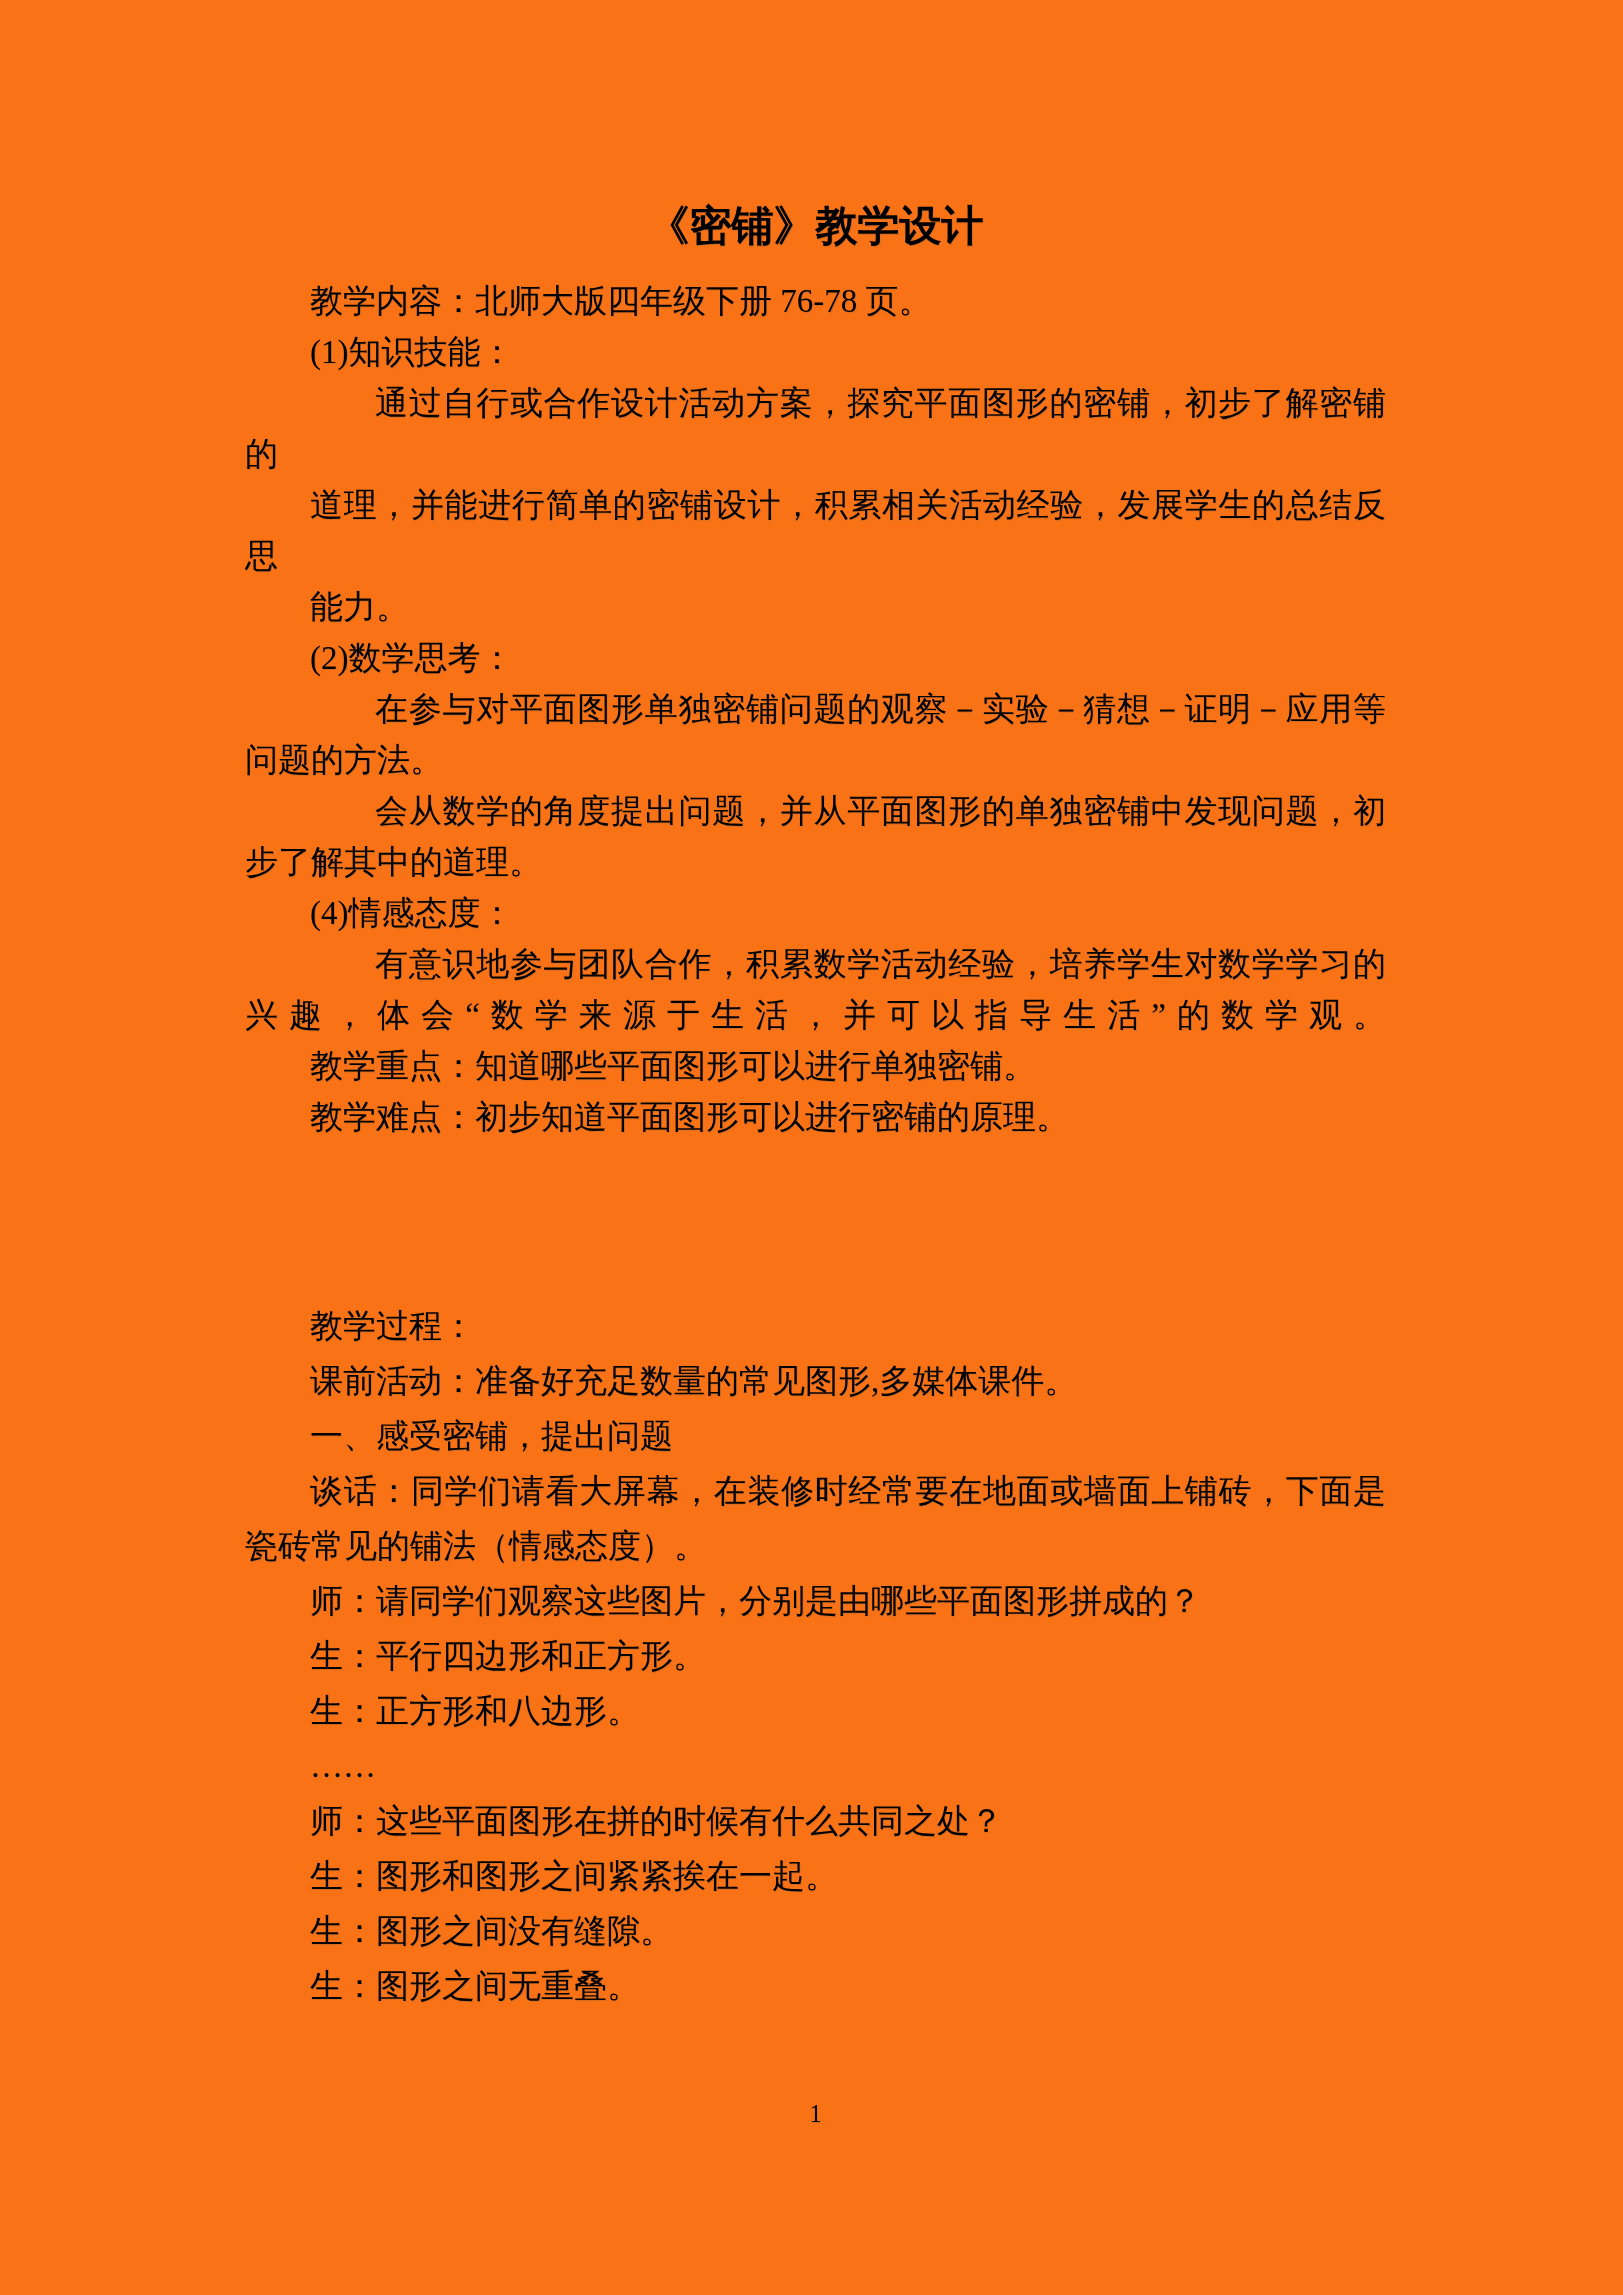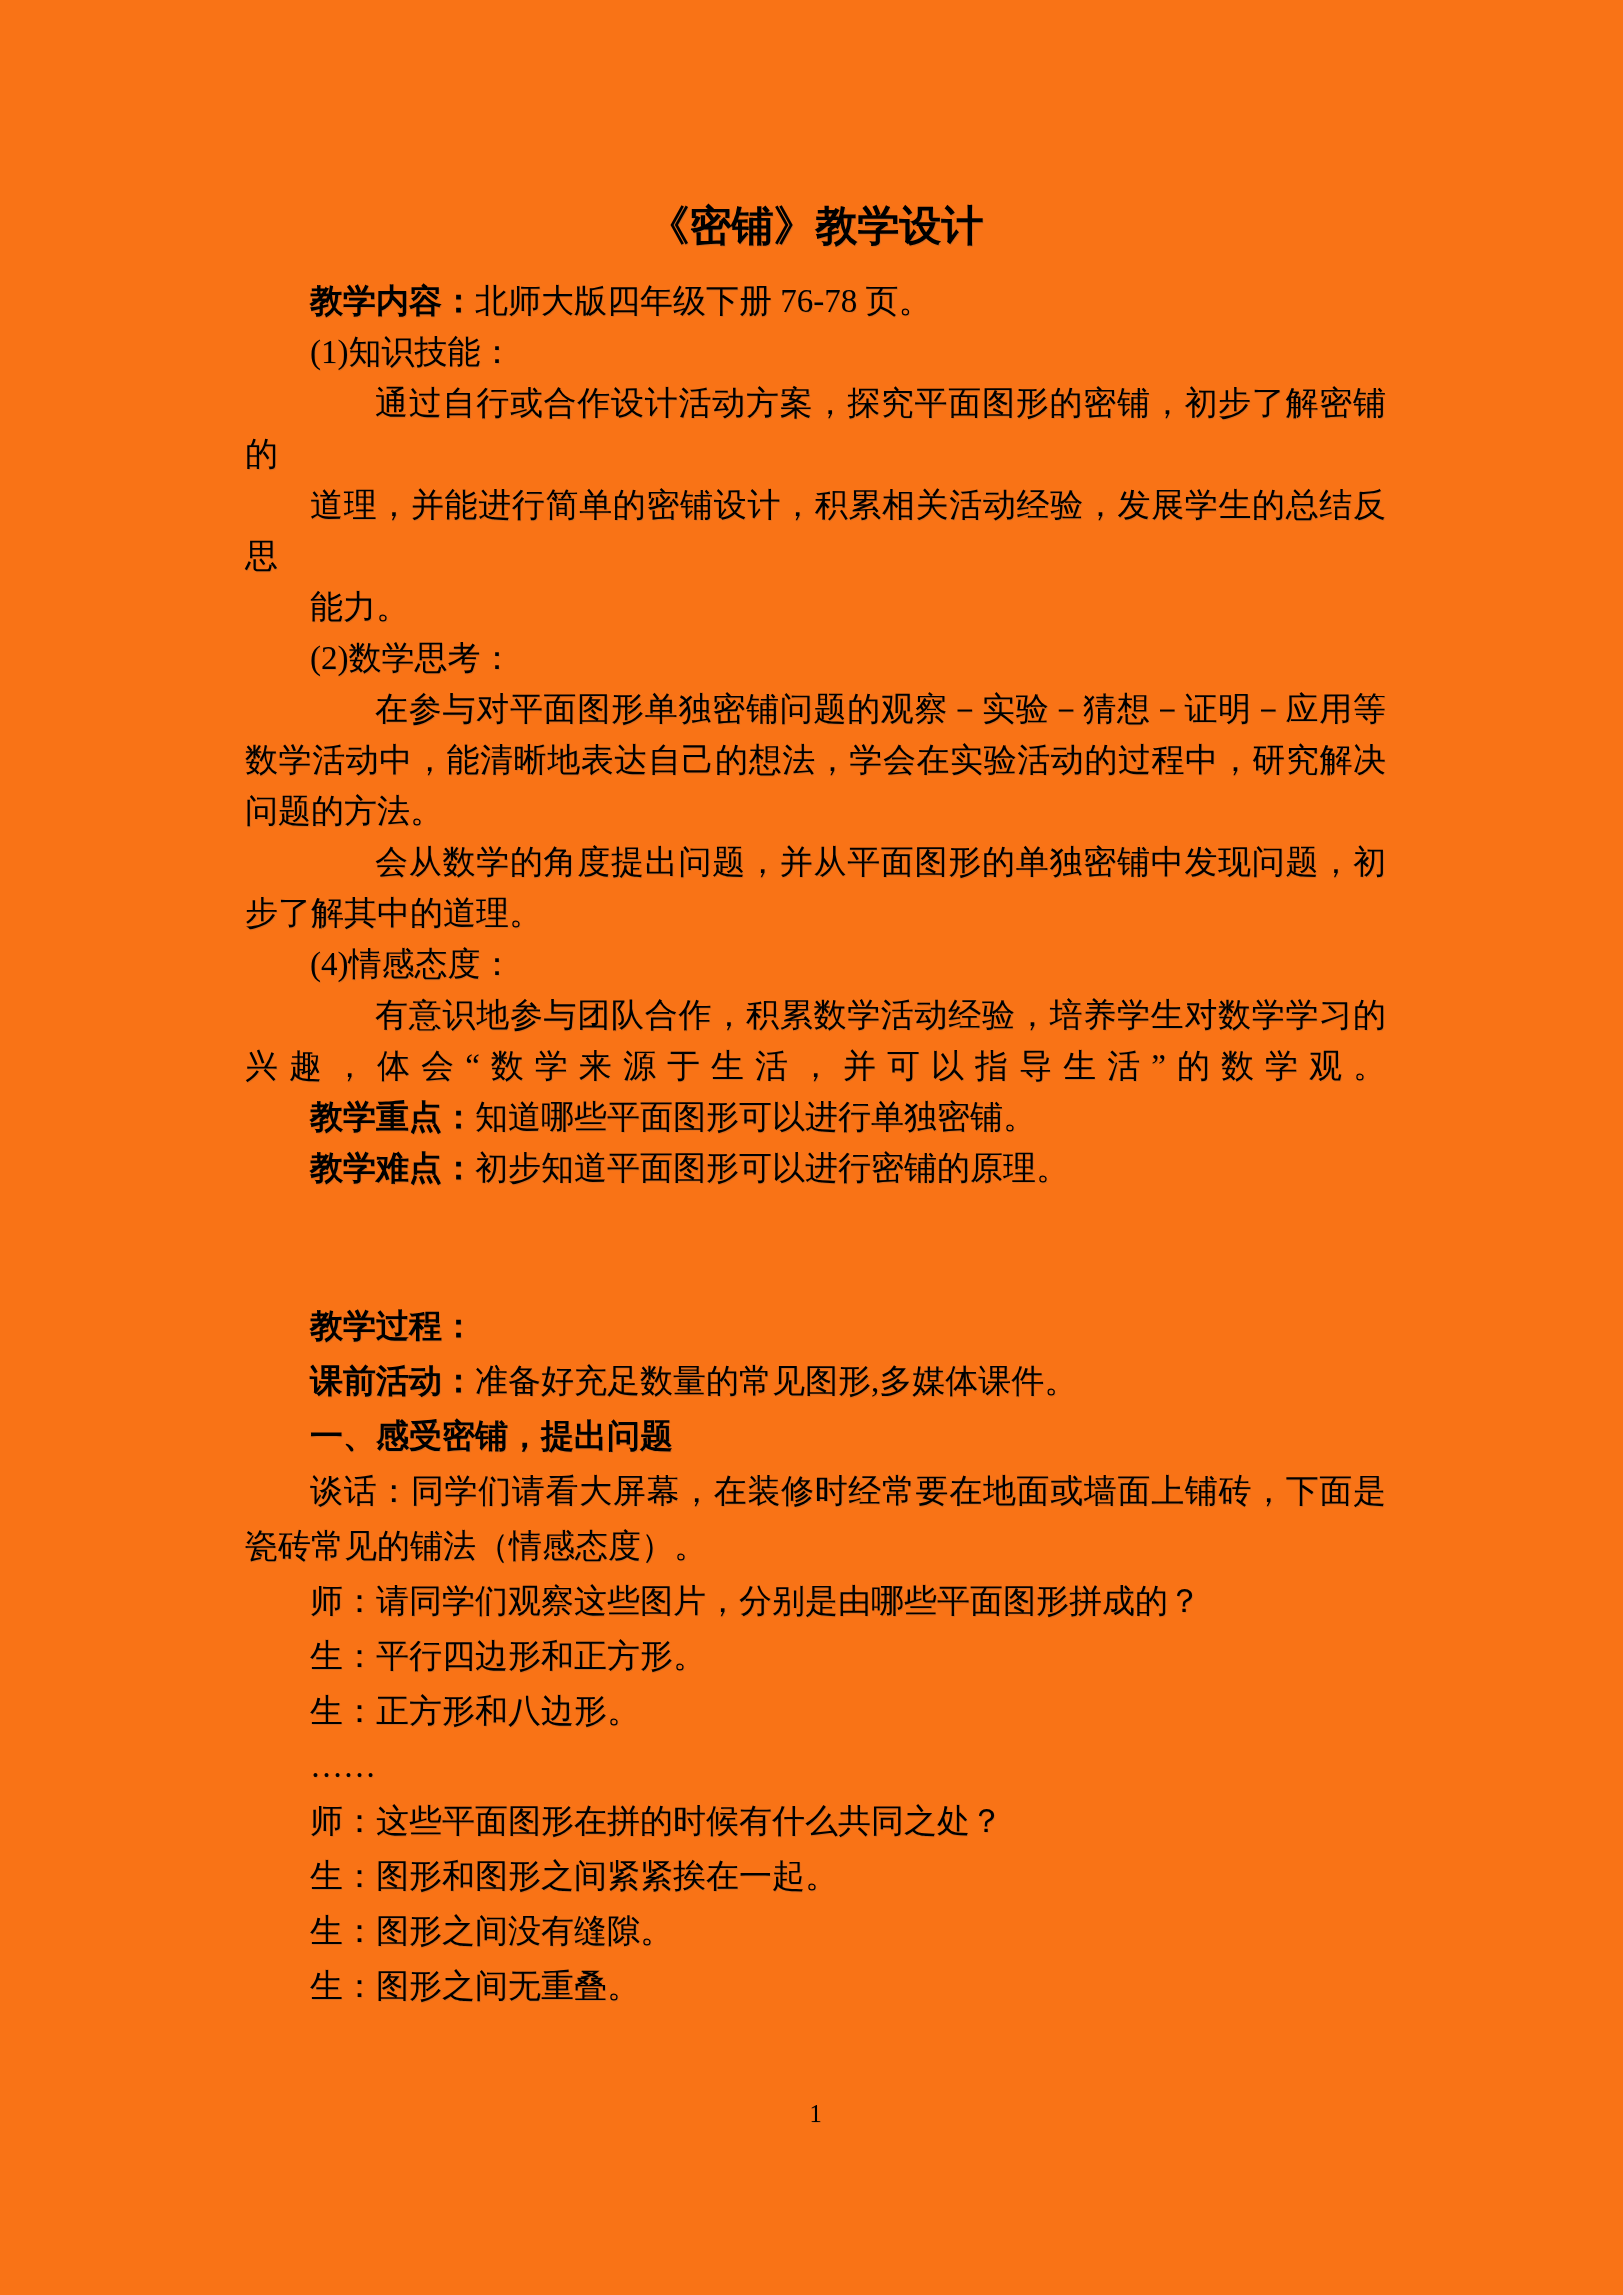--- a/index.html
+++ b/index.html
@@ -46,21 +46,21 @@
   .lower .line { height: 55px; line-height: 55px; }
   .ind0 { padding-left: 0; }
   .ind2 { padding-left: 65px; }
   .ind4 { padding-left: 130px; }
   .justify {
     white-space: normal;
     text-align: justify;
     text-align-last: justify;
     text-justify: inter-character;
   }
-  .seg.bold { font-weight: bold; }
+  .seg.bold { font-weight: normal; }
   .page-num {
     position: absolute;
     top: 2093px;
     left: 245px;
     width: 1141px;
     height: 41px;
     line-height: 41px;
     text-align: center;
     font-size: 24.5px;
     text-shadow: 0.7px 1.4px 0 rgba(90,90,90,0.2);
@@ -75,21 +75,20 @@
   <div class="doc-body upper">
       <div class="line ind2"><span class="seg bold">教学内容：</span><span class="seg">北师大版四年级下册 76-78 页。</span></div>
       <div class="line ind2"><span class="seg">(1)知识技能：</span></div>
       <div class="line ind4 justify"><span class="seg">通过自行或合作设计活动方案，探究平面图形的密铺，初步了解密铺</span></div>
       <div class="line ind0"><span class="seg">的</span></div>
       <div class="line ind2 justify"><span class="seg">道理，并能进行简单的密铺设计，积累相关活动经验，发展学生的总结反</span></div>
       <div class="line ind0"><span class="seg">思</span></div>
       <div class="line ind2"><span class="seg">能力。</span></div>
       <div class="line ind2"><span class="seg">(2)数学思考：</span></div>
       <div class="line ind4 justify"><span class="seg">在参与对平面图形单独密铺问题的观察－实验－猜想－证明－应用等</span></div>
-      <div class="line ind0 justify"><span class="seg">数学活动中，能清晰地表达自己的想法，学会在实验活动的过程中，研究解决</span></div>
       <div class="line ind0"><span class="seg">问题的方法。</span></div>
       <div class="line ind4 justify"><span class="seg">会从数学的角度提出问题，并从平面图形的单独密铺中发现问题，初</span></div>
       <div class="line ind0"><span class="seg">步了解其中的道理。</span></div>
       <div class="line ind2"><span class="seg">(4)情感态度：</span></div>
       <div class="line ind4 justify"><span class="seg">有意识地参与团队合作，积累数学活动经验，培养学生对数学学习的</span></div>
       <div class="line ind0 justify"><span class="seg">兴趣，体会“数学来源于生活，并可以指导生活”的数学观。</span></div>
       <div class="line ind2"><span class="seg bold">教学重点：</span><span class="seg">知道哪些平面图形可以进行单独密铺。</span></div>
       <div class="line ind2"><span class="seg bold">教学难点：</span><span class="seg">初步知道平面图形可以进行密铺的原理。</span></div>
     </div>
 

